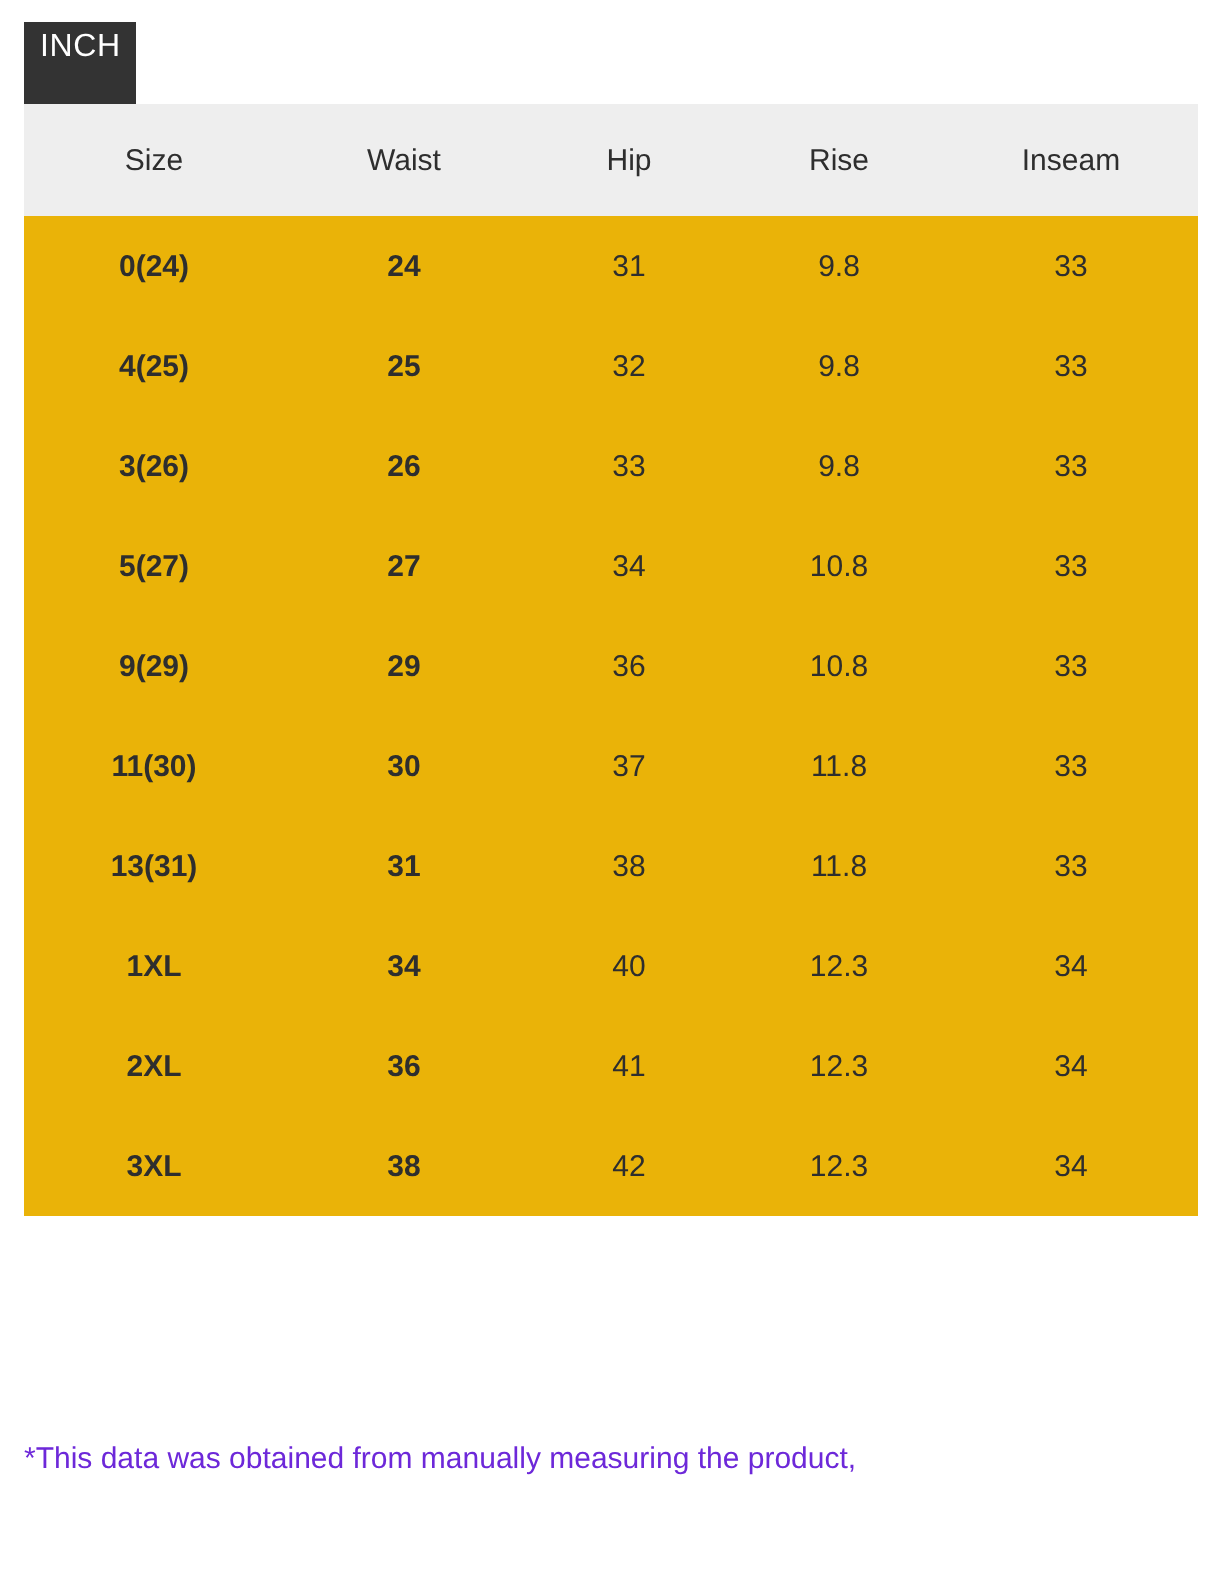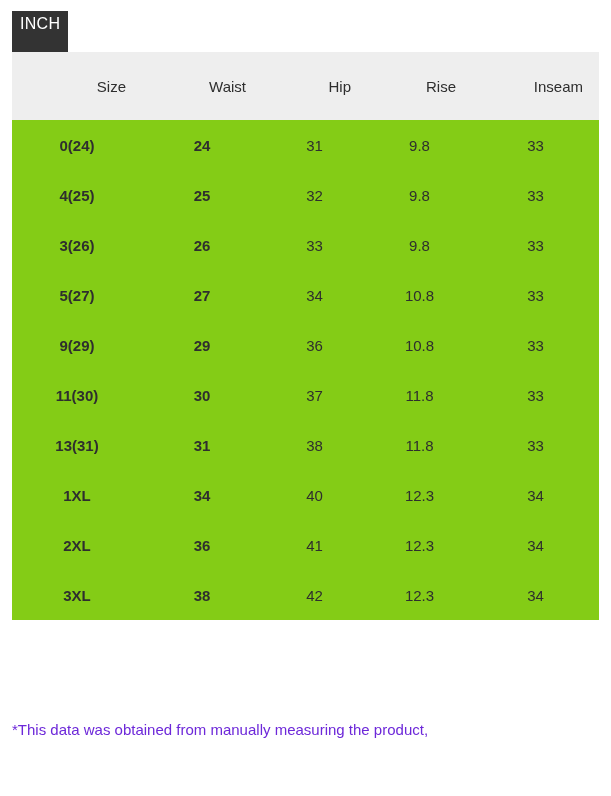--- a/index.html
+++ b/index.html
@@ -40,33 +40,33 @@
     border-collapse: collapse;
     table-layout: fixed;
   }
   table.size-table thead tr {
     background: #eeeeee;
   }
   table.size-table th {
     font-size: 15px;
     font-weight: normal;
     color: #2e2e2e;
-    text-align: right;
-    height: 36px;
-    padding: 16px;
+    text-align: center;
+    height: 56px;
+    padding: 0;
     vertical-align: middle;
   }
   table.size-table td {
     font-size: 15px;
     text-align: center;
     height: 50px;
     padding: 0;
     vertical-align: middle;
     color: #2e2e2e;
-    background: #84cc16;
+    background: #eab308;
   }
   table.size-table td.c-size,
   table.size-table td.c-waist {
     font-weight: bold;
   }
   col.col-size    { width: 130px; }
   col.col-waist   { width: 120px; }
   col.col-hip     { width: 105px; }
   col.col-rise    { width: 105px; }
   col.col-inseam  { width: 127px; }

